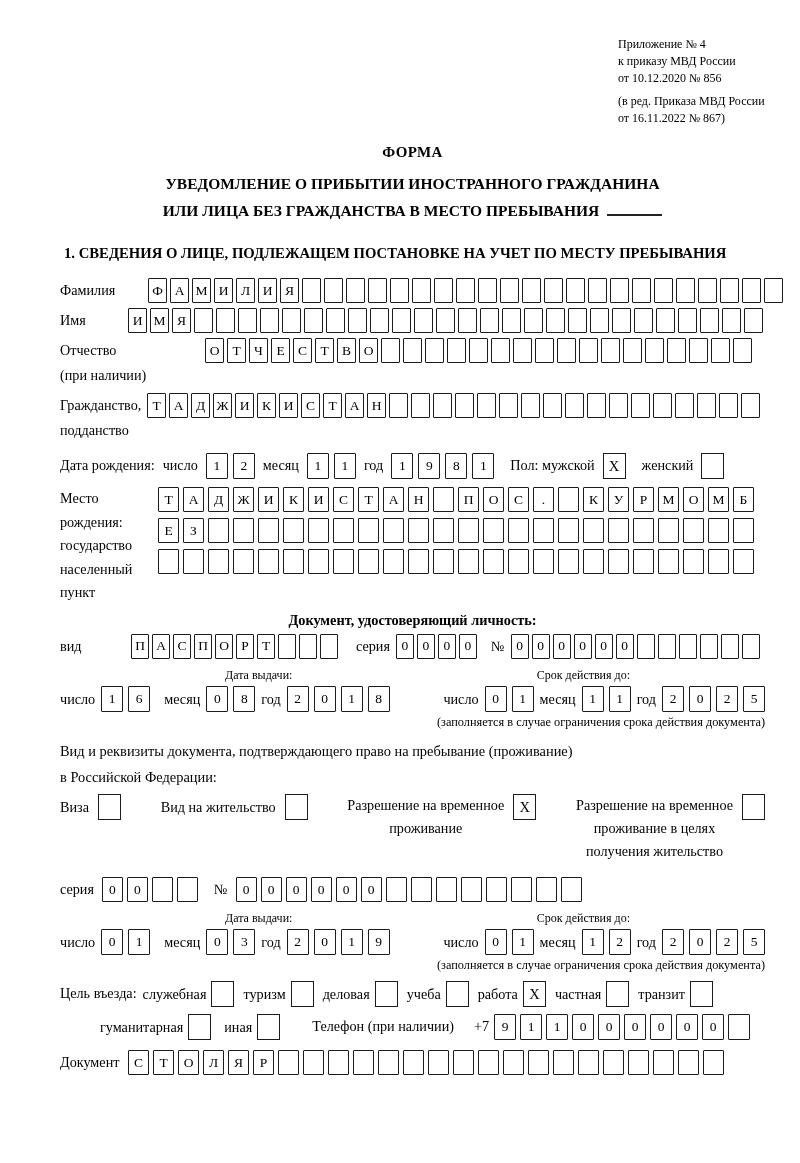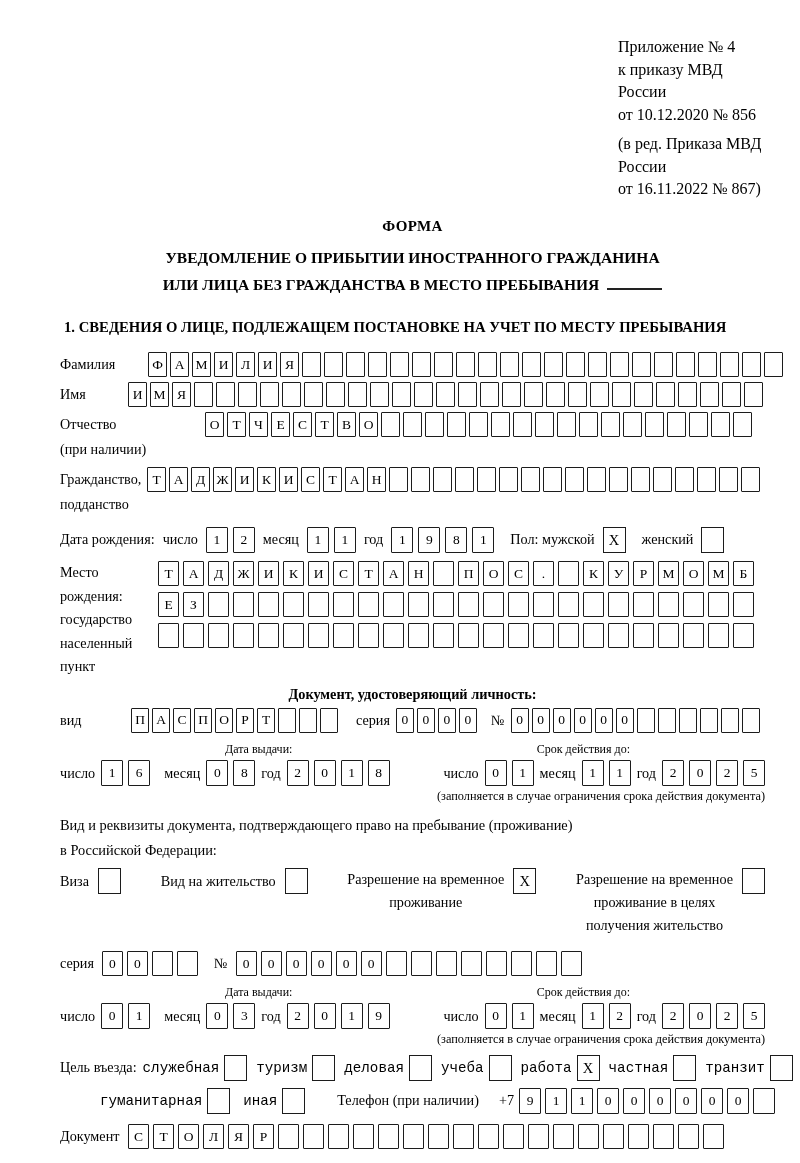--- a/index.html
+++ b/index.html
@@ -3,21 +3,21 @@
 <meta charset="utf-8">
 <style>
   html,body{margin:0;padding:0;background:#fff;}
   .page{
     width:800px;height:1163px;background:#ffffff;color:#000;
     font-family:"Liberation Serif","DejaVu Serif",serif;
     box-sizing:border-box;padding:36px 35px 10px 60px;
     overflow:hidden;position:relative;
   }
   
-  .top-note{margin-left:558px;font-size:16px;line-height:1.42;}
+  .top-note{margin-left:558px;font-size:12px;line-height:1.42;}
   .top-note .rev{margin-top:6px;}
   .form-label{text-align:center;font-weight:bold;font-size:15px;margin-top:17px;letter-spacing:.4px;}
   
   .title{text-align:center;font-weight:bold;font-size:15.5px;line-height:1.75;margin-top:9px;}
   .blank{display:inline-block;width:55px;border-bottom:2px solid #222;height:.95em;margin-left:8px;}
   .sec-heading{font-weight:bold;font-size:14.7px;margin-top:21px;margin-left:4px;}
   
   .frow{display:flex;align-items:flex-start;margin-top:5px;}
   .flabel{font-size:14.2px;line-height:25px;white-space:nowrap;}
   .stack div{line-height:25px;font-size:14.2px;}
@@ -48,21 +48,21 @@
   .footnote{text-align:right;font-size:12.3px;margin-top:3px;}
   
   .intro{font-size:14.4px;line-height:1.78;margin-top:9px;}
   
   .opts{display:flex;justify-content:space-between;margin-top:4px;align-items:flex-start;}
   .opt{display:flex;gap:9px;align-items:flex-start;}
   .opt .lines{text-align:center;font-size:14.2px;line-height:1.62;}
   .opt .one{font-size:14.2px;line-height:26px;}
   
   .pitem{display:flex;gap:5px;margin-right:9px;align-items:flex-start;}
-  .pitem .flabel{line-height:26px;font-family:Liberation Mono, monospace;}
+  .pitem .flabel{line-height:26px;}
   .phone-row{margin-left:40px;margin-top:7px;}
   .mt10{margin-top:10px;} .mt14{margin-top:14px;} .mt8{margin-top:8px;} .mt16{margin-top:16px;gap:20px;}
   .gap8{margin-left:8px;} .gap12{margin-left:12px;} .gap20{margin-left:20px;}
 </style>
 </head>
 <body>
 
 <div class="page">
 
   <div class="top-note">

